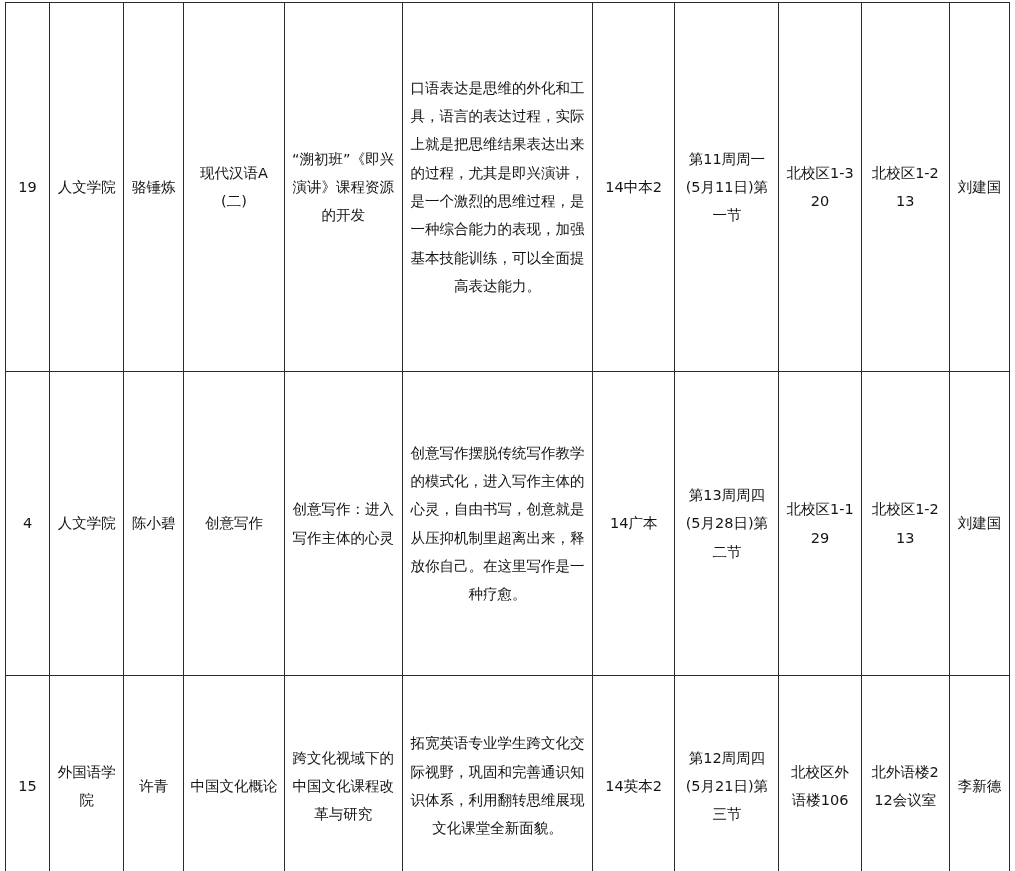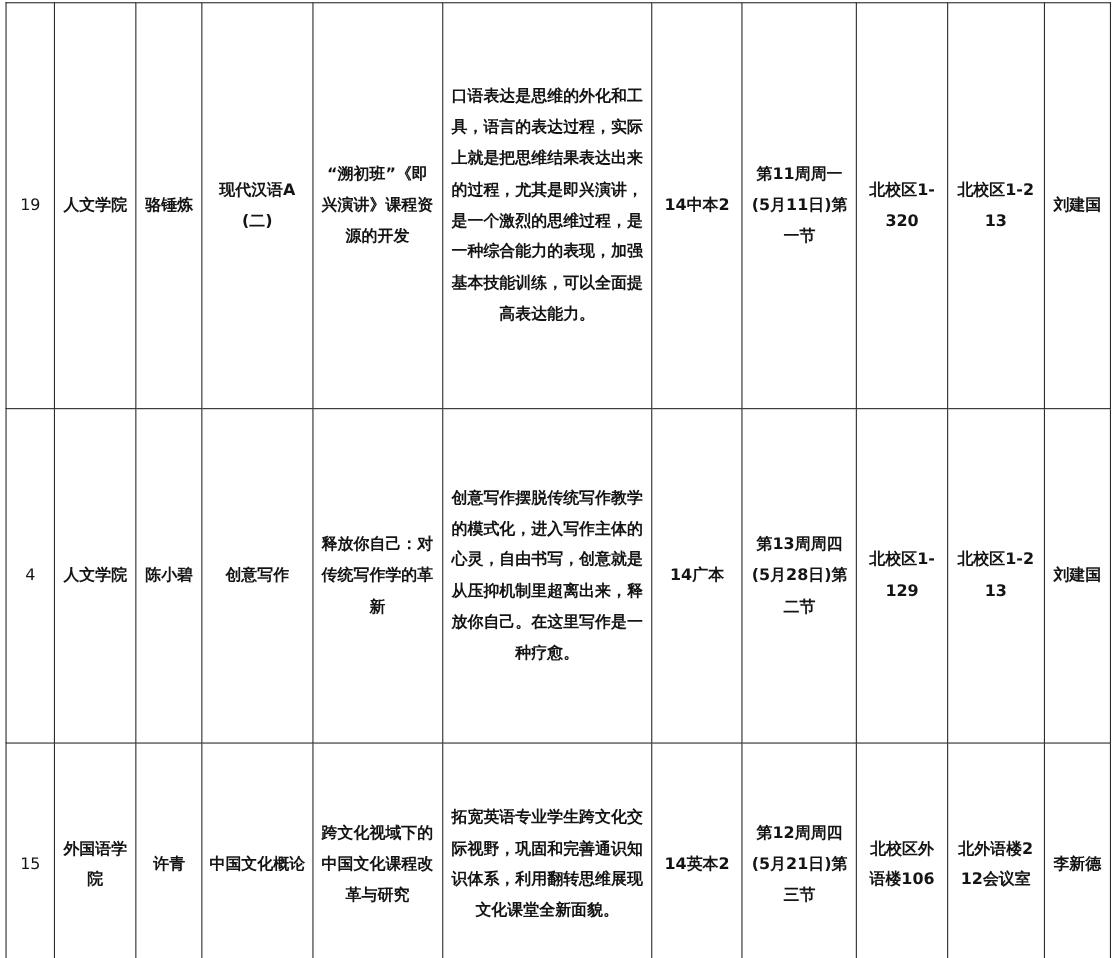--- a/index.html
+++ b/index.html
@@ -41,22 +41,22 @@
   col.c-course { width: 100px; }
   col.c-project{ width: 118px; }
   col.c-desc   { width: 190px; }
   col.c-class  { width: 82px; }
   col.c-time   { width: 104px; }
   col.c-room1  { width: 82px; }
   col.c-room2  { width: 88px; }
   col.c-expert { width: 60px; }
 
   td.idx      { font-size: 15px; letter-spacing: 0; }
-  td.desc     { line-height: 2.0; font-weight: bold; }
-  td.narrow   { line-height: 1.95; font-weight: bold; }
+  td.desc     { line-height: 2.0; }
+  td.narrow   { line-height: 1.95; }
   .row13 td   { height: 360px; }
   .row14 td   { height: 295px; }
   .row15 td   { height: 212px; }
 </style>
 </head>
 <body>
 
 <div class="page">
   <table class="schedule">
     <colgroup>
@@ -84,21 +84,21 @@
         <td class="narrow">第11周周一(5月11日)第一节</td>
         <td class="narrow">北校区1-320</td>
         <td class="narrow">北校区1-213</td>
         <td class="narrow">刘建国</td>
       </tr>
       <tr class="row14">
         <td class="idx">4</td>
         <td class="narrow">人文学院</td>
         <td class="narrow">陈小碧</td>
         <td class="narrow">创意写作</td>
-        <td class="narrow">释放你自己：对传统写作学的革新</td>
+        <td class="narrow">创意写作：进入写作主体的心灵</td>
         <td class="desc">创意写作摆脱传统写作教学的模式化，进入写作主体的心灵，自由书写，创意就是从压抑机制里超离出来，释放你自己。在这里写作是一种疗愈。</td>
         <td class="narrow">14广本</td>
         <td class="narrow">第13周周四(5月28日)第二节</td>
         <td class="narrow">北校区1-129</td>
         <td class="narrow">北校区1-213</td>
         <td class="narrow">刘建国</td>
       </tr>
       <tr class="row15">
         <td class="idx">15</td>
         <td class="narrow">外国语学院</td>

